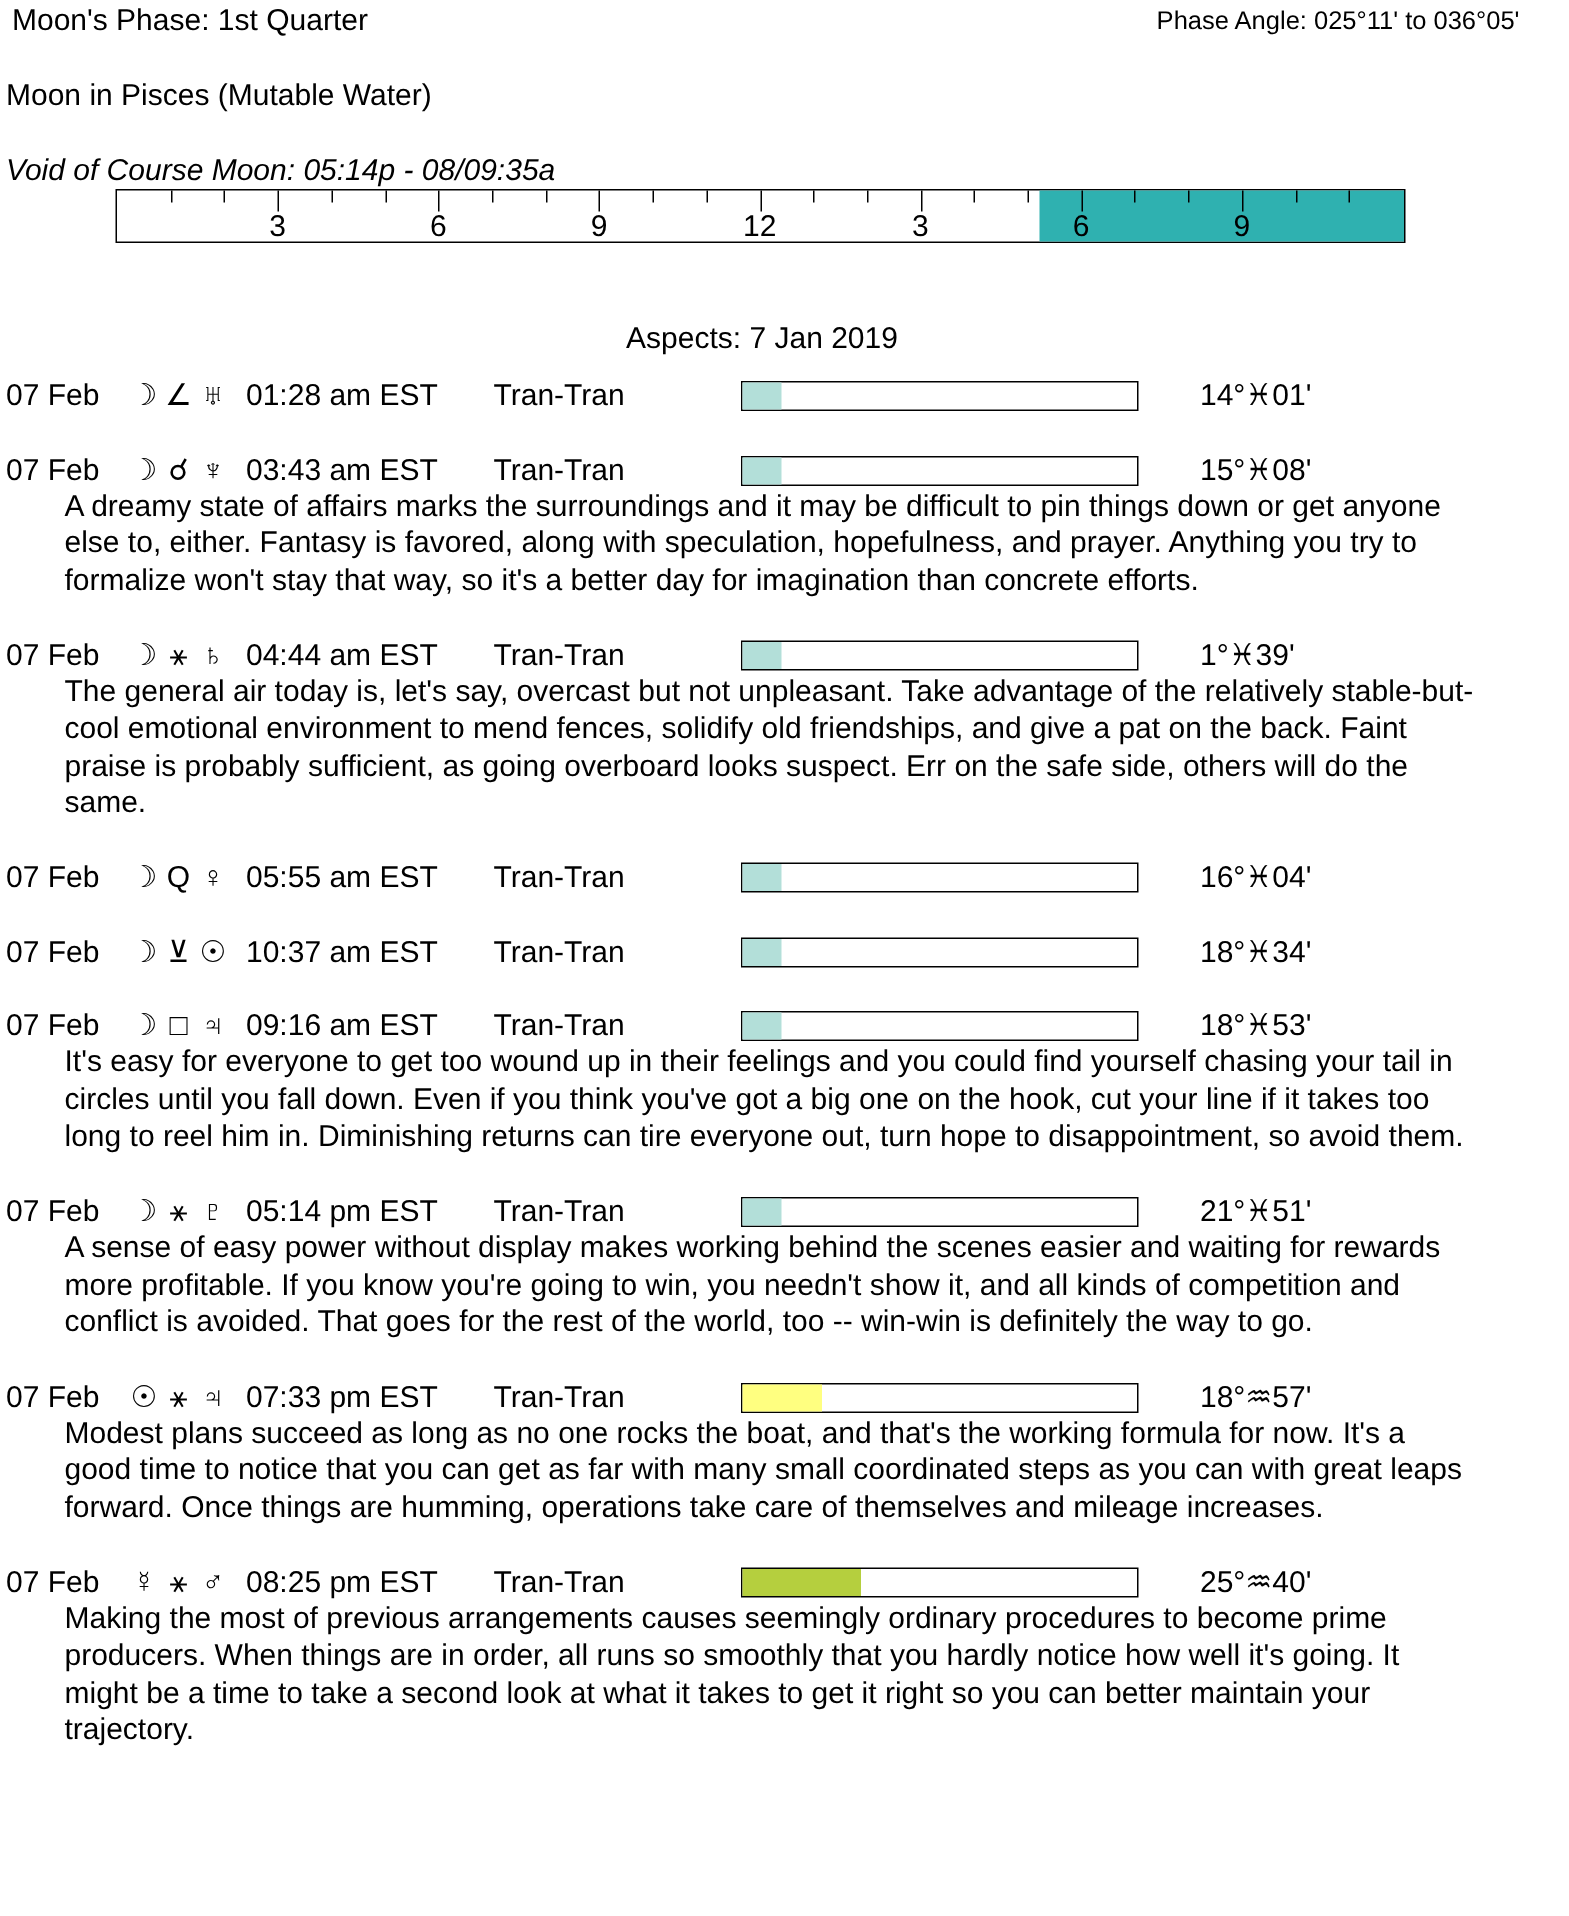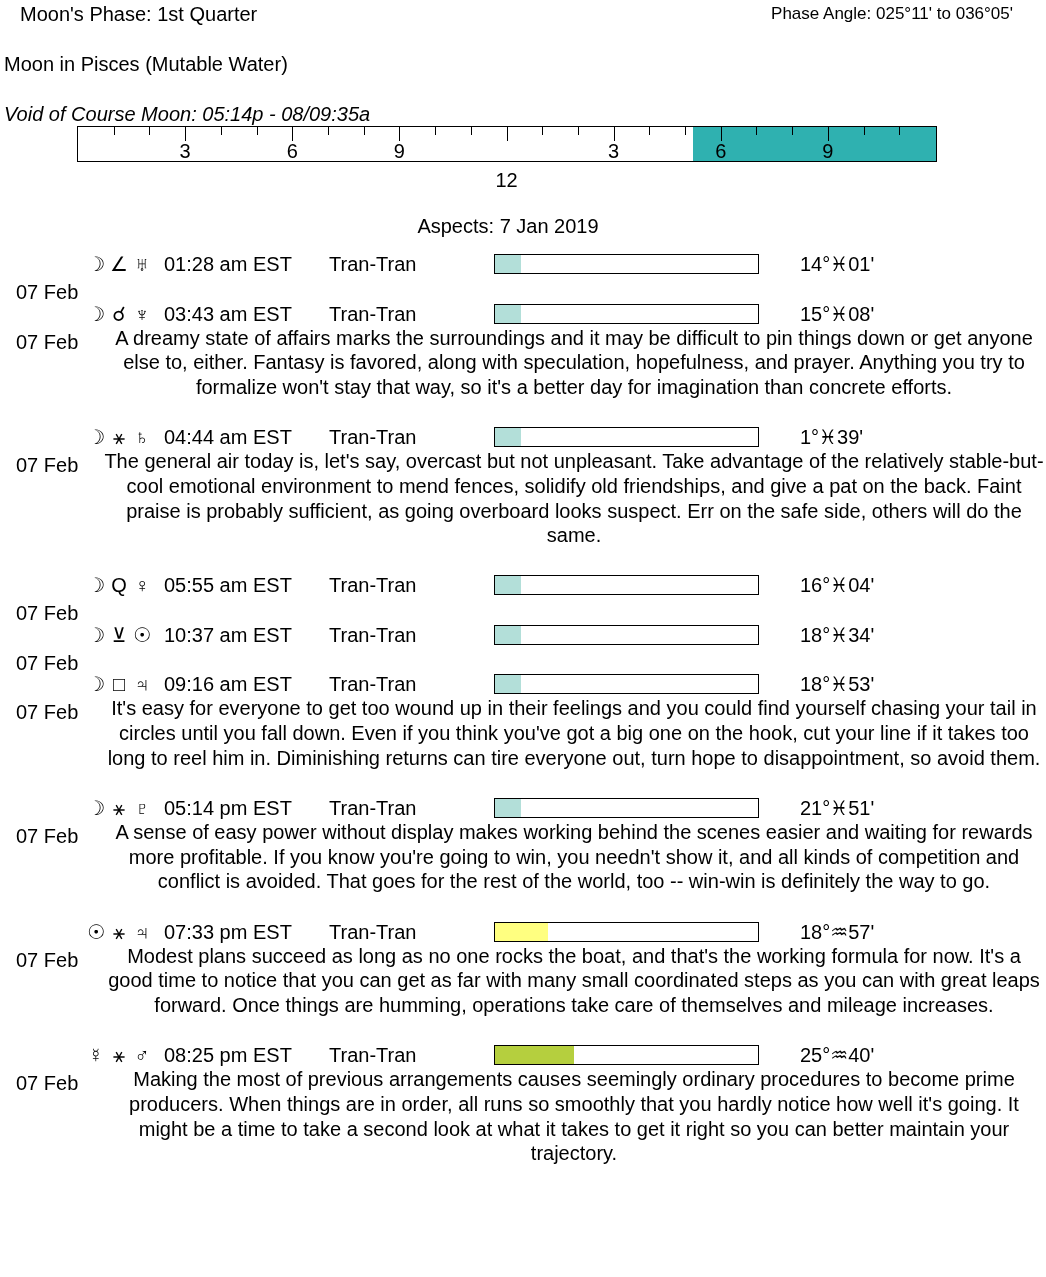--- a/index.html
+++ b/index.html
@@ -2,55 +2,54 @@
 <html><head>
 <meta charset="utf-8">
 <style>
   html, body { margin: 0; padding: 0; background: #ffffff; }
   body {
     width: 1046px; height: 1277px; position: relative; overflow: hidden;
     font-family: "Liberation Sans", "DejaVu Sans", sans-serif;
     color: #000; font-size: 20px;
   }
   .abs { position: absolute; white-space: nowrap; line-height: 24px; }
-  #moon-phase { left: 20px; top: 2px; }
+  #moon-phase { left: 8px; top: 2px; }
   #phase-angle { right: 33px; top: 2px; font-size: 17px; }
   #moon-sign { left: 4px; top: 52px; }
   #voc { left: 4px; top: 102px; font-style: italic; }
 
   #timeline {
     position: absolute; left: 77px; top: 126px; width: 860px; height: 36px;
     border: 1.5px solid #000; box-sizing: border-box; background: #fff;
   }
   #timeline-fill { position: absolute; top: 0; bottom: 0; right: 0; background: #2fb1b0; }
   .tick { position: absolute; top: 0; width: 1px; background: #000; height: 8px; }
   .tick.major { height: 14px; }
   .tick-label { position: absolute; top: 13px; font-size: 20px; line-height: 22px; transform: translateX(-50%); }
 
   #aspects-title { left: 0; width: 1016px; text-align: center; top: 214px; }
 
   #entries { position: absolute; left: 0; top: 252px; width: 1046px; }
   .entry { position: relative; }
   .entry-head { position: relative; height: 24px; line-height: 24px; white-space: nowrap; }
-  .e-date { position: absolute; left: 16px; margin-top: 28px; }
+  .e-date { position: absolute; left: 4px; }
   .e-glyphs { position: absolute; left: 85px; letter-spacing: 0; }
   .e-glyphs span { display: inline-block; text-align: center; }
   .g1 { width: 22px; } .g2 { width: 24px; } .g3 { width: 22px; }
   .e-time { position: absolute; left: 164px; }
   .e-type { position: absolute; left: 329px; }
   .e-bar {
     position: absolute; left: 494px; top: 2px; width: 265px; height: 20px;
     border: 1.5px solid #000; box-sizing: border-box; background: #fff;
   }
   .e-bar-fill { position: absolute; left: 0; top: 0; bottom: 0; }
   .e-pos { position: absolute; left: 800px; }
   .e-desc {
-    margin-left: 104px; width: 940px; font-size: 20px; line-height: 24.7px;
+    margin-left: 43px; width: 940px; font-size: 20px; line-height: 24.7px;
     white-space: normal;
-    text-align: center;
   }
   .gap { height: 25.5px; }
 </style>
 </head>
 <body>
 
 <div class="abs" id="moon-phase">Moon's Phase:  1st Quarter</div>
 <div class="abs" id="phase-angle">Phase Angle:  025°11' to 036°05'</div>
 <div class="abs" id="moon-sign">Moon in Pisces   (Mutable Water)</div>
 <div class="abs" id="voc">Void of Course Moon:  05:14p - 08/09:35a</div>
@@ -77,21 +76,21 @@
       <div class="tick" style="left: 607.042px;"></div>
       <div class="tick major" style="left: 642.75px;"></div>
       <div class="tick" style="left: 678.458px;"></div>
       <div class="tick" style="left: 714.167px;"></div>
       <div class="tick major" style="left: 749.875px;"></div>
       <div class="tick" style="left: 785.583px;"></div>
       <div class="tick" style="left: 821.292px;"></div>
       <div class="tick-label" style="left: 107.125px;">3</div>
       <div class="tick-label" style="left: 214.25px;">6</div>
       <div class="tick-label" style="left: 321.375px;">9</div>
-      <div class="tick-label" style="left: 428.5px; margin-top: 29px;">12</div>
+      <div class="tick-label" style="left: 428.5px;">12</div>
       <div class="tick-label" style="left: 535.625px;">3</div>
       <div class="tick-label" style="left: 642.75px;">6</div>
       <div class="tick-label" style="left: 749.875px;">9</div>
     </div>
 </div>
 
 <div class="abs" id="aspects-title">Aspects: 7 Jan 2019</div>
 
 <div id="entries">
     <div class="entry">

